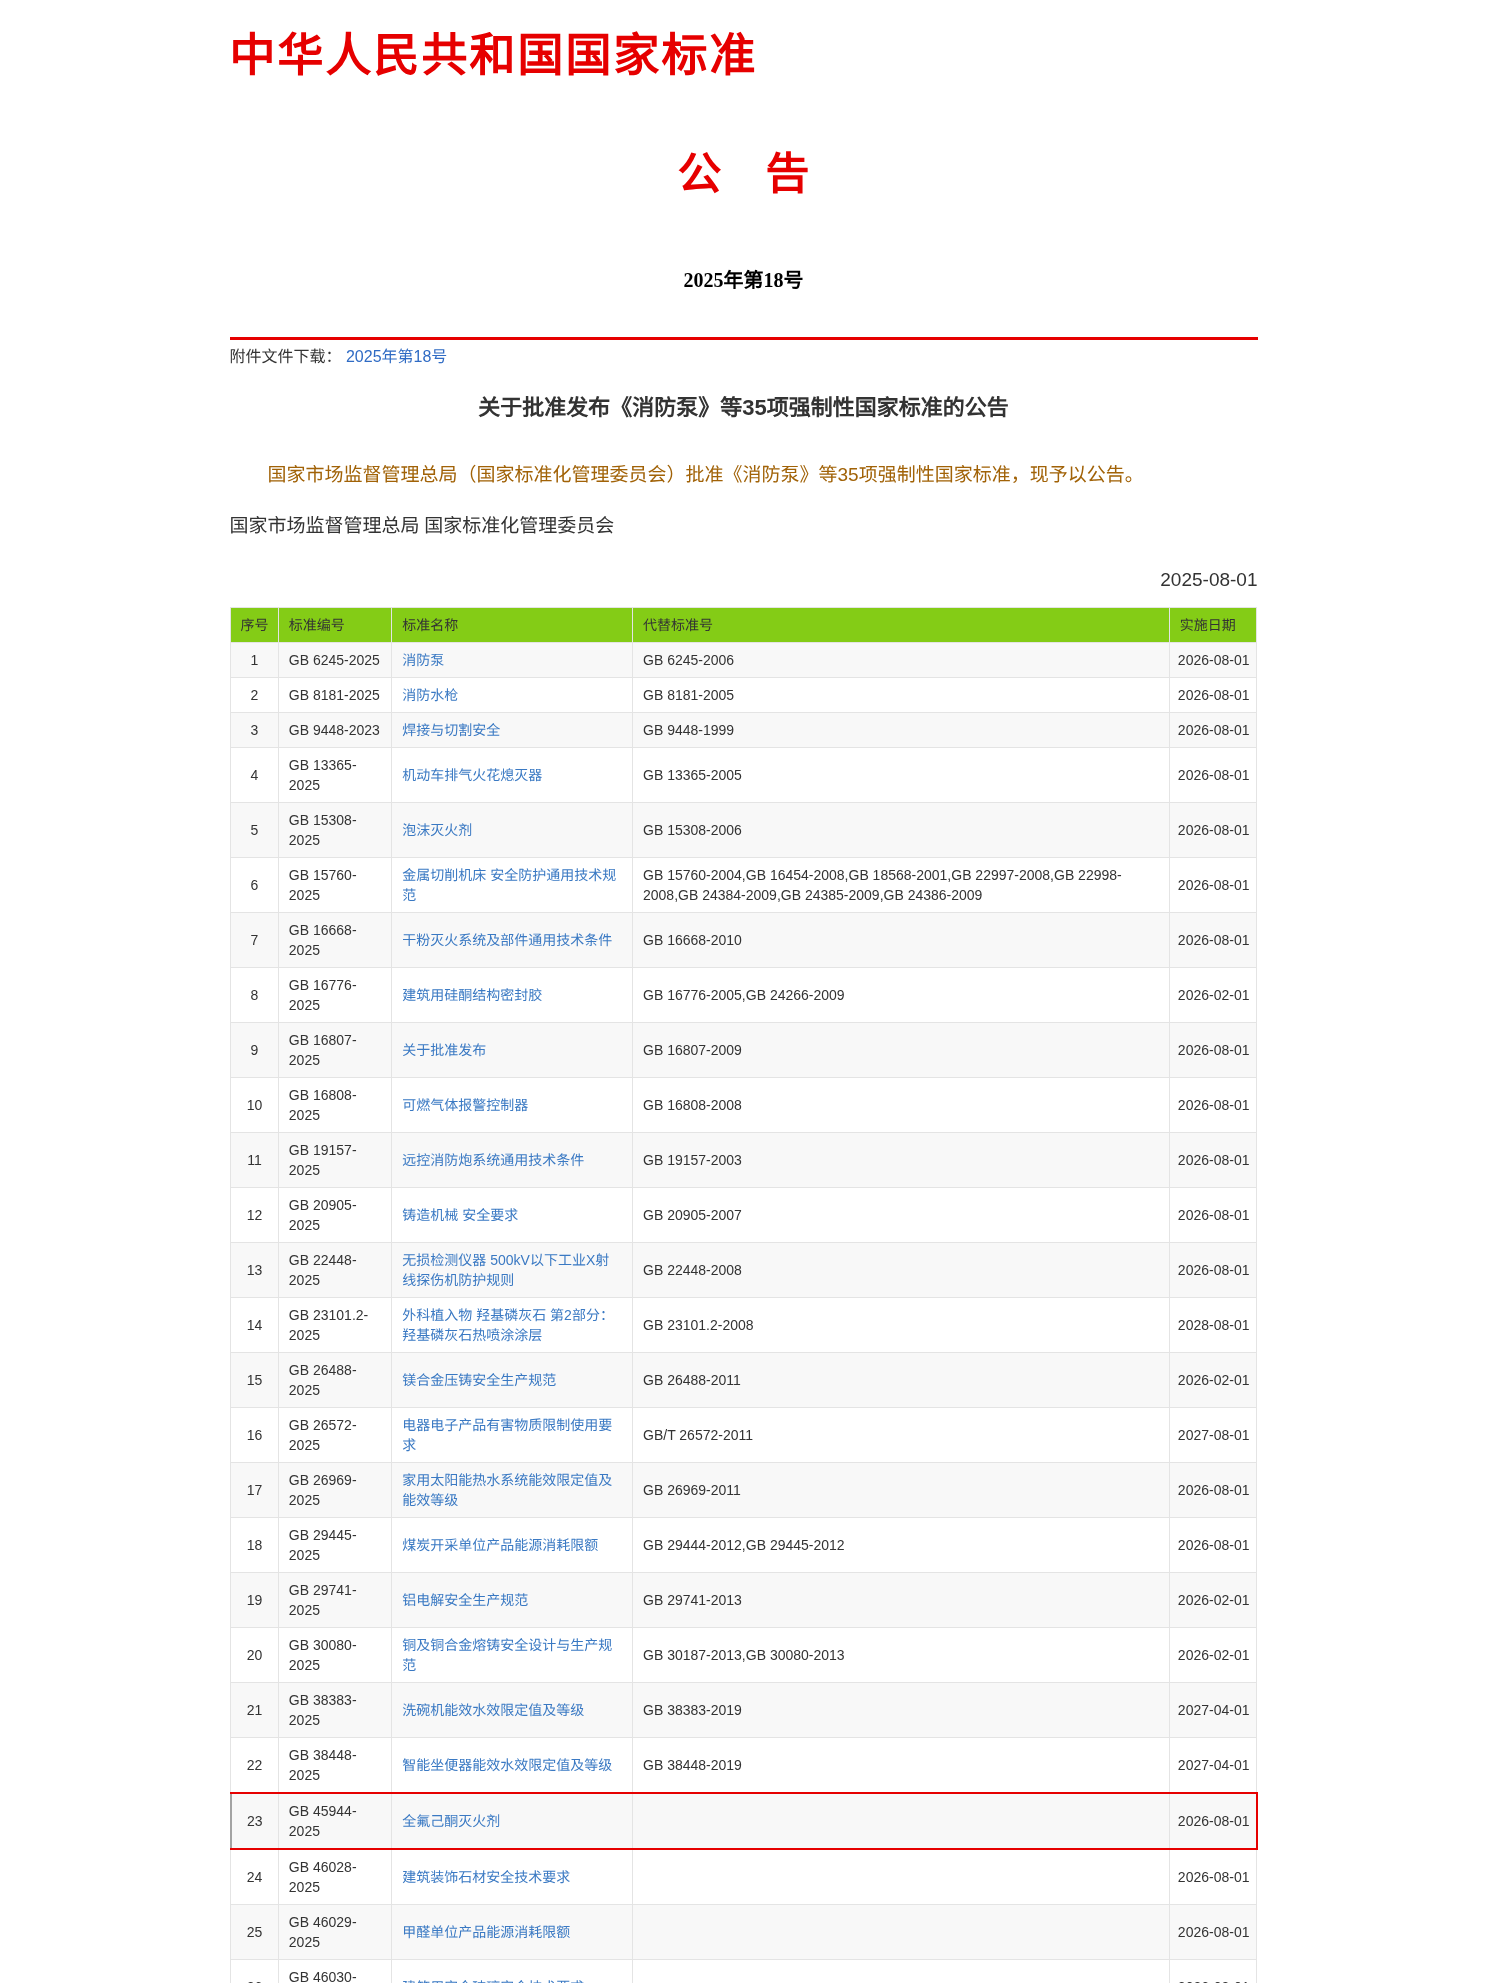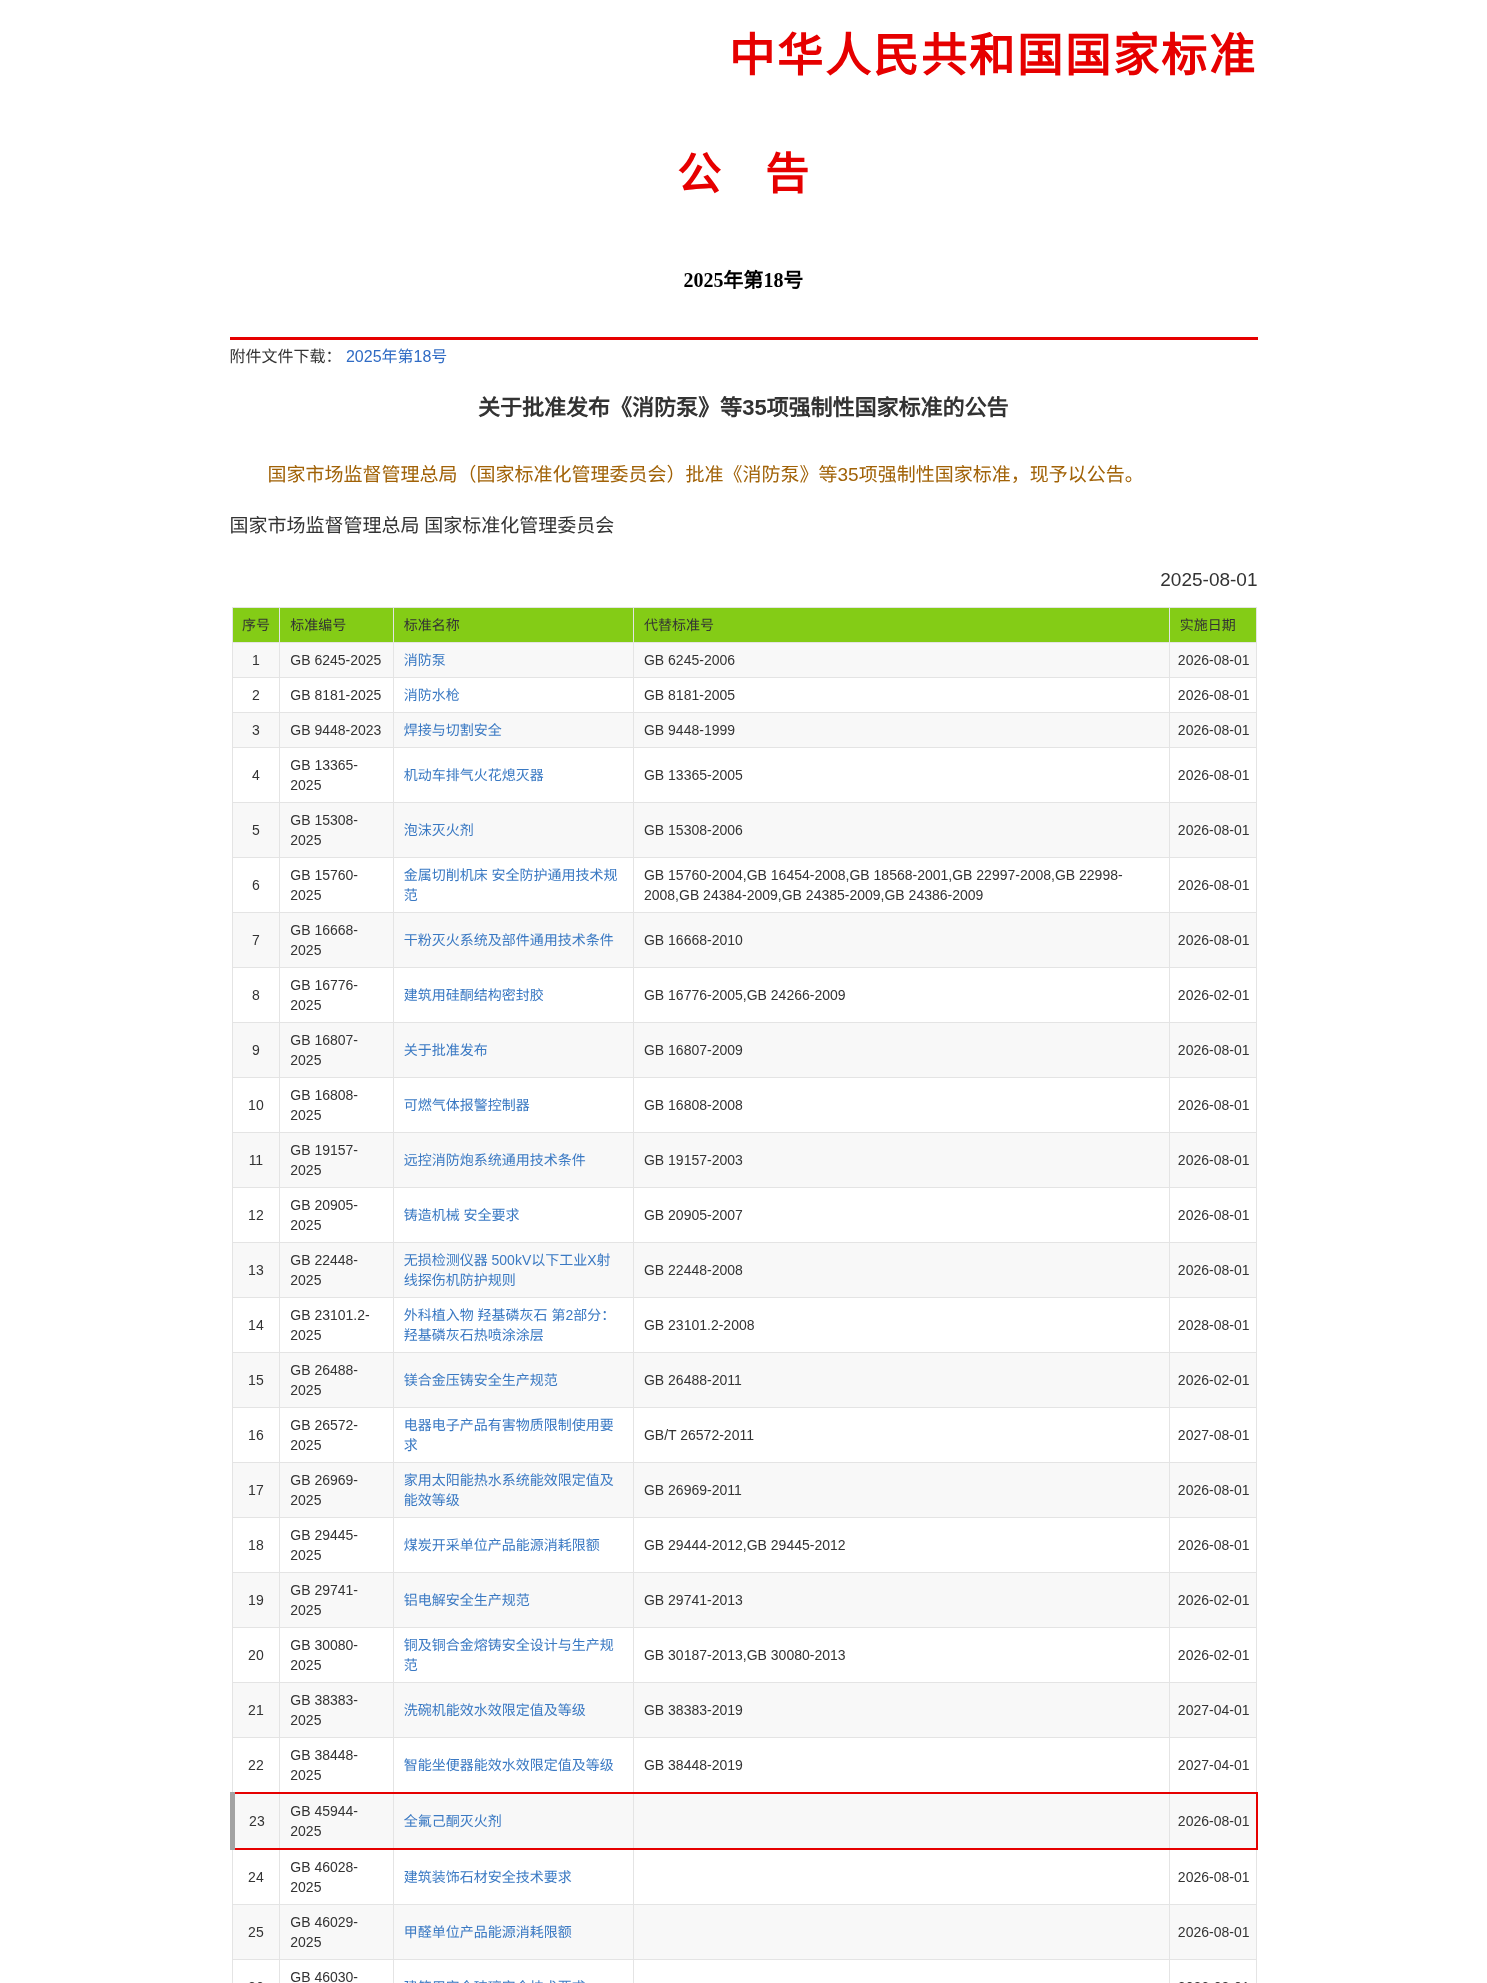--- a/index.html
+++ b/index.html
@@ -3,21 +3,21 @@
 <meta charset="utf-8">
 <style>
   html, body { margin: 0; padding: 0; background: #ffffff; }
   body { width: 1487px; font-family: "Liberation Sans", sans-serif; color: #333; }
   .page { width: 1028px; margin: 0 auto; }
 
   .main-title {
     margin: 18px 0 0 0;
     font-family: "Liberation Serif", serif;
     font-size: 46px; font-weight: 700; letter-spacing: 2px;
-    color: #e60000; text-align: right;
+    color: #e60000; text-align: left;
   }
   .sub-title {
     margin: 54px 0 0 0;
     font-family: Liberation Mono, monospace;
     font-size: 44px; font-weight: 700;
     color: #e60000; text-align: center;
   }
   .issue-no {
     margin: 62px 0 0 0;
     font-family: "Liberation Serif", serif;
@@ -66,21 +66,21 @@
     word-break: break-word;
   }
   .std-table thead tr { background: #84cc16; }
   .std-table tbody tr:nth-child(odd) { background: #f8f8f8; }
   .std-table tbody tr:nth-child(even) { background: #ffffff; }
   .c-idx { text-align: center !important; padding-left: 4px !important; padding-right: 4px !important; }
   .c-name a { color: #3a79c3; text-decoration: none; }
   .c-date { padding-left: 8px !important; padding-right: 6px !important; white-space: nowrap; }
 
   tbody tr.hl td { border-top: 2px solid #e60000; border-bottom: 2px solid #e60000; }
-  tbody tr.hl td:first-child { border-left: 5px solid #a3a3a3; }
+  tbody tr.hl td:first-child { border-left: 2px solid #a3a3a3; }
   tbody tr.hl td:last-child { border-right: 2px solid #e60000; }
 </style>
 </head>
 <body>
 
 <div class="page">
 
   <h1 class="main-title">中华人民共和国国家标准</h1>
   <h2 class="sub-title">公　告</h2>
   <div class="issue-no">2025年第18号</div>

